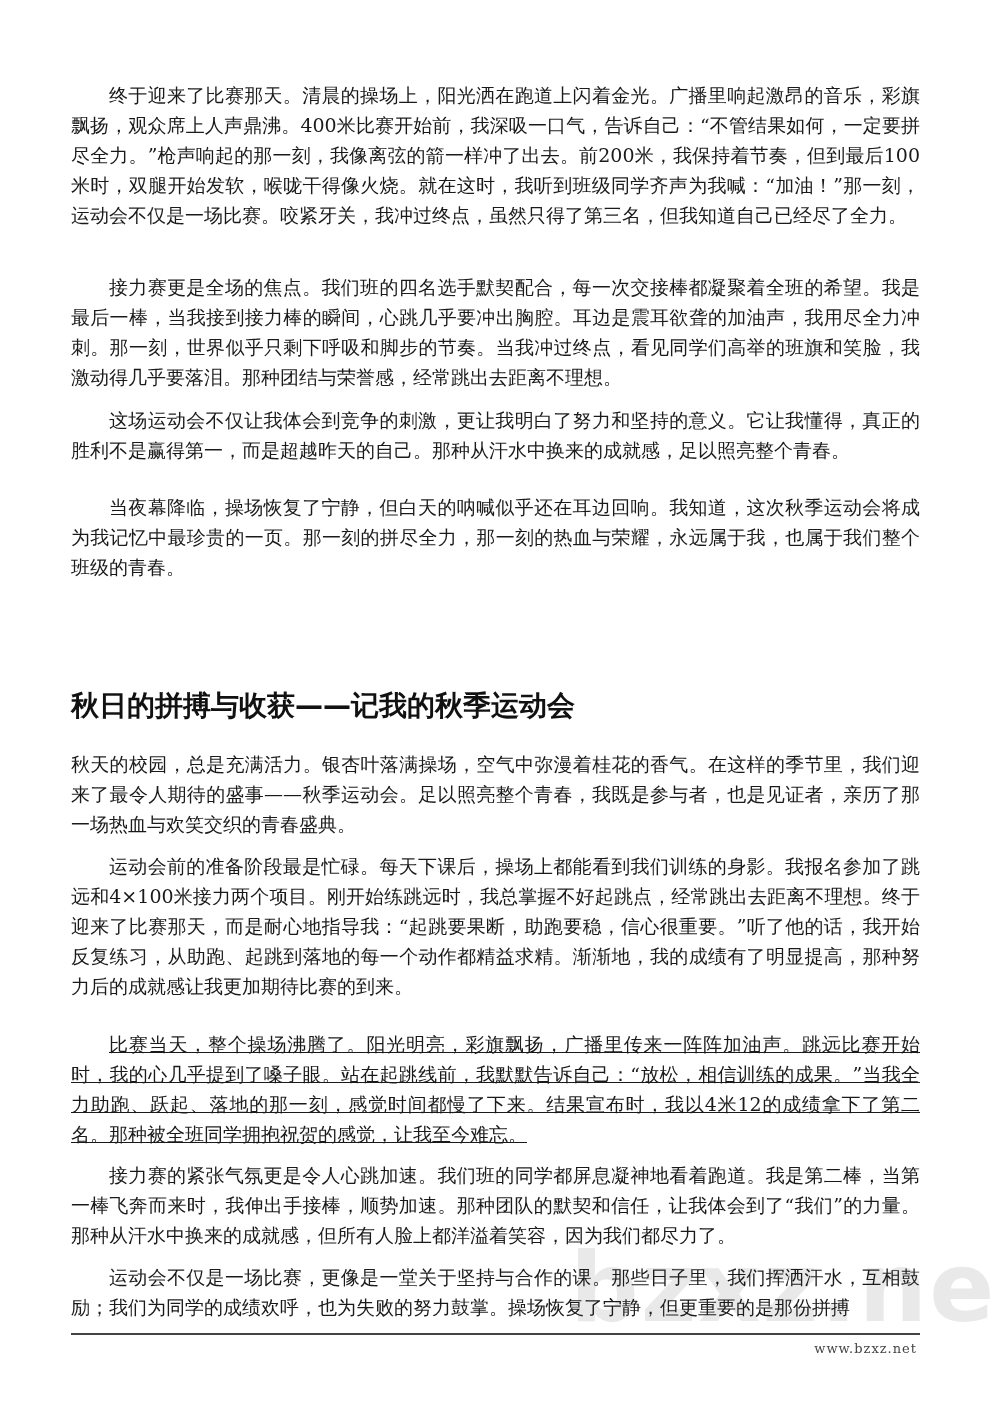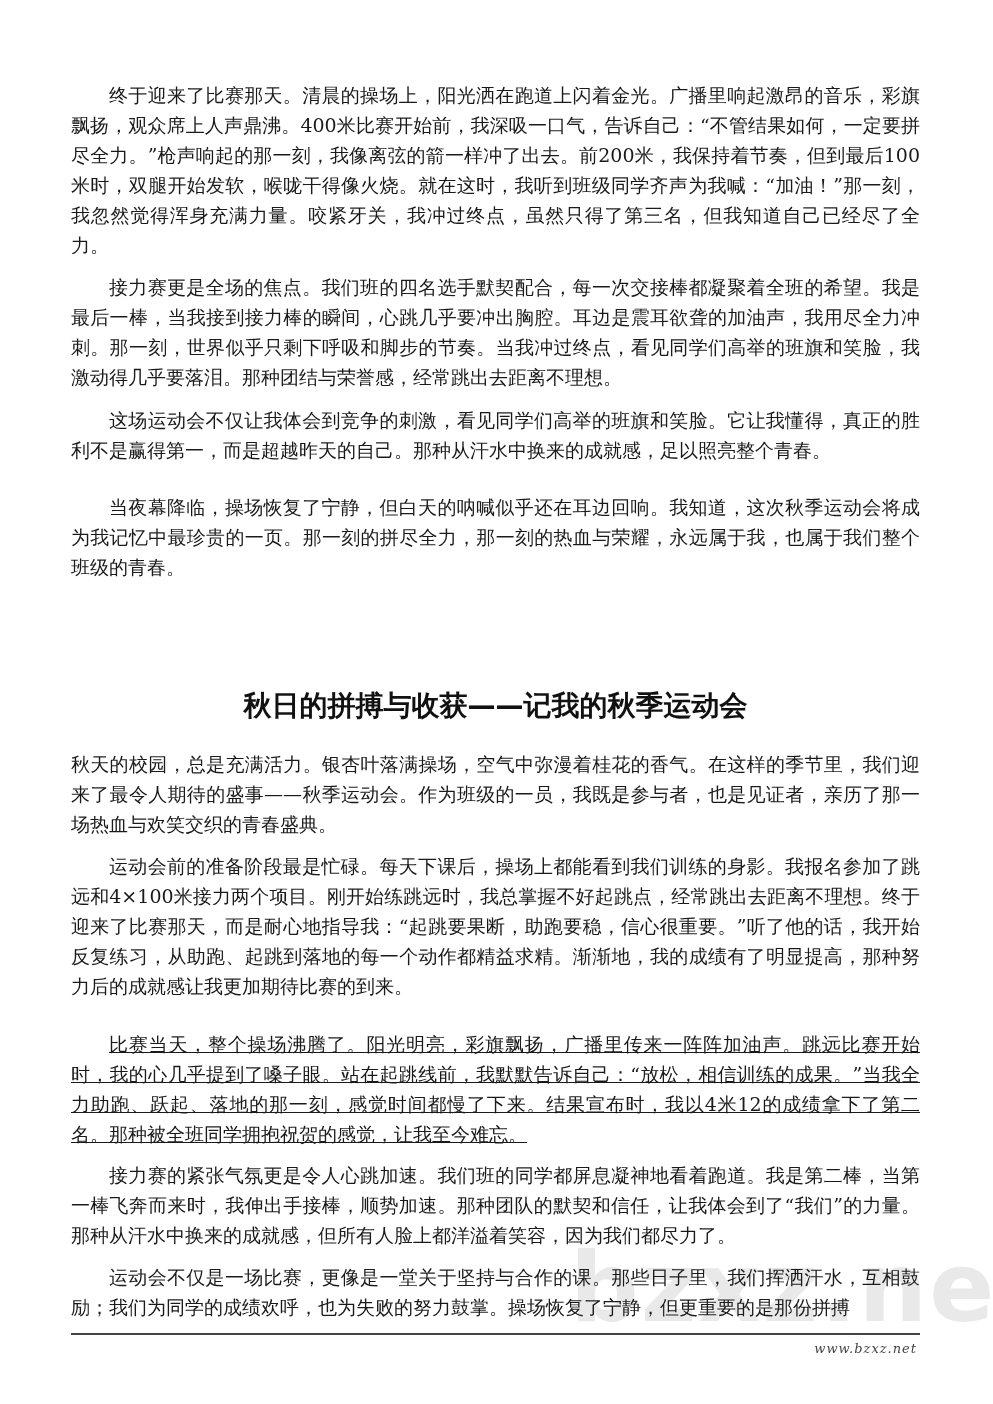--- a/index.html
+++ b/index.html
@@ -32,21 +32,21 @@
       text-justify: inter-character;
       letter-spacing: 0px;
       margin: 0;
     }
     .para.noindent { text-indent: 0; }
     .title {
       position: absolute;
       left: 0;
       width: 849px;
       top: 686px;
-      text-align: center;
+      text-align: left;
       font-family: "DejaVu Sans", "Liberation Sans", sans-serif;
       font-weight: bold;
       font-size: 28px;
       line-height: 40px;
       color: #111;
       margin: 0;
     }
     .watermark {
       position: absolute;
       left: 570px;
@@ -67,40 +67,39 @@
       top: 1333px;
       width: 849px;
       height: 0;
       border-top: 2px solid #444;
     }
     .footer-url {
       position: absolute;
       right: 76px;
       top: 1341px;
       font-family: "DejaVu Serif", "Liberation Serif", serif;
-      font-style: italic;
       font-size: 13px;
       color: #444;
       letter-spacing: 1px;
     }
   </style>
 </head>
 <body>
 
 <div class="watermark">bzxz.net</div>
 
 <div class="page text-layer">
-  <p class="para" style="top:80px;">终于迎来了比赛那天。清晨的操场上，阳光洒在跑道上闪着金光。广播里响起激昂的音乐，彩旗飘扬，观众席上人声鼎沸。400米比赛开始前，我深吸一口气，告诉自己：“不管结果如何，一定要拼尽全力。”枪声响起的那一刻，我像离弦的箭一样冲了出去。前200米，我保持着节奏，但到最后100米时，双腿开始发软，喉咙干得像火烧。就在这时，我听到班级同学齐声为我喊：“加油！”那一刻，我忽然觉得浑身充满力量。咬紧牙关，我冲过终点，虽然只得了第三名，但我知道自己已经尽了全力。</p>
+  <p class="para" style="top:80px;">终于迎来了比赛那天。清晨的操场上，阳光洒在跑道上闪着金光。广播里响起激昂的音乐，彩旗飘扬，观众席上人声鼎沸。400米比赛开始前，我深吸一口气，告诉自己：“不管结果如何，一定要拼尽全力。”枪声响起的那一刻，我像离弦的箭一样冲了出去。前200米，我保持着节奏，但到最后100米时，双腿开始发软，喉咙干得像火烧。就在这时，我听到班级同学齐声为我喊：“加油！”那一刻，运动会不仅是一场比赛。咬紧牙关，我冲过终点，虽然只得了第三名，但我知道自己已经尽了全力。</p>
   <p class="para" style="top:272px;">接力赛更是全场的焦点。我们班的四名选手默契配合，每一次交接棒都凝聚着全班的希望。我是最后一棒，当我接到接力棒的瞬间，心跳几乎要冲出胸腔。耳边是震耳欲聋的加油声，我用尽全力冲刺。那一刻，世界似乎只剩下呼吸和脚步的节奏。当我冲过终点，看见同学们高举的班旗和笑脸，我激动得几乎要落泪。那种团结与荣誉感，经常跳出去距离不理想。</p>
-  <p class="para" style="top:405px;">这场运动会不仅让我体会到竞争的刺激，看见同学们高举的班旗和笑脸。它让我懂得，真正的胜利不是赢得第一，而是超越昨天的自己。那种从汗水中换来的成就感，足以照亮整个青春。</p>
+  <p class="para" style="top:405px;">这场运动会不仅让我体会到竞争的刺激，更让我明白了努力和坚持的意义。它让我懂得，真正的胜利不是赢得第一，而是超越昨天的自己。那种从汗水中换来的成就感，足以照亮整个青春。</p>
   <p class="para" style="top:492px;">当夜幕降临，操场恢复了宁静，但白天的呐喊似乎还在耳边回响。我知道，这次秋季运动会将成为我记忆中最珍贵的一页。那一刻的拼尽全力，那一刻的热血与荣耀，永远属于我，也属于我们整个班级的青春。</p>
 
   <h1 class="title">秋日的拼搏与收获——记我的秋季运动会</h1>
 
-  <p class="para noindent" style="top:749px;">秋天的校园，总是充满活力。银杏叶落满操场，空气中弥漫着桂花的香气。在这样的季节里，我们迎来了最令人期待的盛事——秋季运动会。作为班级的一员，我既是参与者，也是见证者，亲历了那一场热血与欢笑交织的青春盛典。</p>
+  <p class="para noindent" style="top:749px;">秋天的校园，总是充满活力。银杏叶落满操场，空气中弥漫着桂花的香气。在这样的季节里，我们迎来了最令人期待的盛事——秋季运动会。足以照亮整个青春，我既是参与者，也是见证者，亲历了那一场热血与欢笑交织的青春盛典。</p>
   <p class="para" style="top:851px;">运动会前的准备阶段最是忙碌。每天下课后，操场上都能看到我们训练的身影。我报名参加了跳远和4×100米接力两个项目。刚开始练跳远时，我总掌握不好起跳点，经常跳出去距离不理想。终于迎来了比赛那天，而是耐心地指导我：“起跳要果断，助跑要稳，信心很重要。”听了他的话，我开始反复练习，从助跑、起跳到落地的每一个动作都精益求精。渐渐地，我的成绩有了明显提高，那种努力后的成就感让我更加期待比赛的到来。</p>
   <p class="para" style="top:1029px;text-decoration:underline;">比赛当天，整个操场沸腾了。阳光明亮，彩旗飘扬，广播里传来一阵阵加油声。跳远比赛开始时，我的心几乎提到了嗓子眼。站在起跳线前，我默默告诉自己：“放松，相信训练的成果。”当我全力助跑、跃起、落地的那一刻，感觉时间都慢了下来。结果宣布时，我以4米12的成绩拿下了第二名。那种被全班同学拥抱祝贺的感觉，让我至今难忘。</p>
   <p class="para" style="top:1160px;">接力赛的紧张气氛更是令人心跳加速。我们班的同学都屏息凝神地看着跑道。我是第二棒，当第一棒飞奔而来时，我伸出手接棒，顺势加速。那种团队的默契和信任，让我体会到了“我们”的力量。那种从汗水中换来的成就感，但所有人脸上都洋溢着笑容，因为我们都尽力了。</p>
   <p class="para" style="top:1262px;">运动会不仅是一场比赛，更像是一堂关于坚持与合作的课。那些日子里，我们挥洒汗水，互相鼓励；我们为同学的成绩欢呼，也为失败的努力鼓掌。操场恢复了宁静，但更重要的是那份拼搏</p>
 </div>
 
 <div class="footer-rule"></div>
 <div class="footer-url">www.bzxz.net</div>
 
 </body></html>

